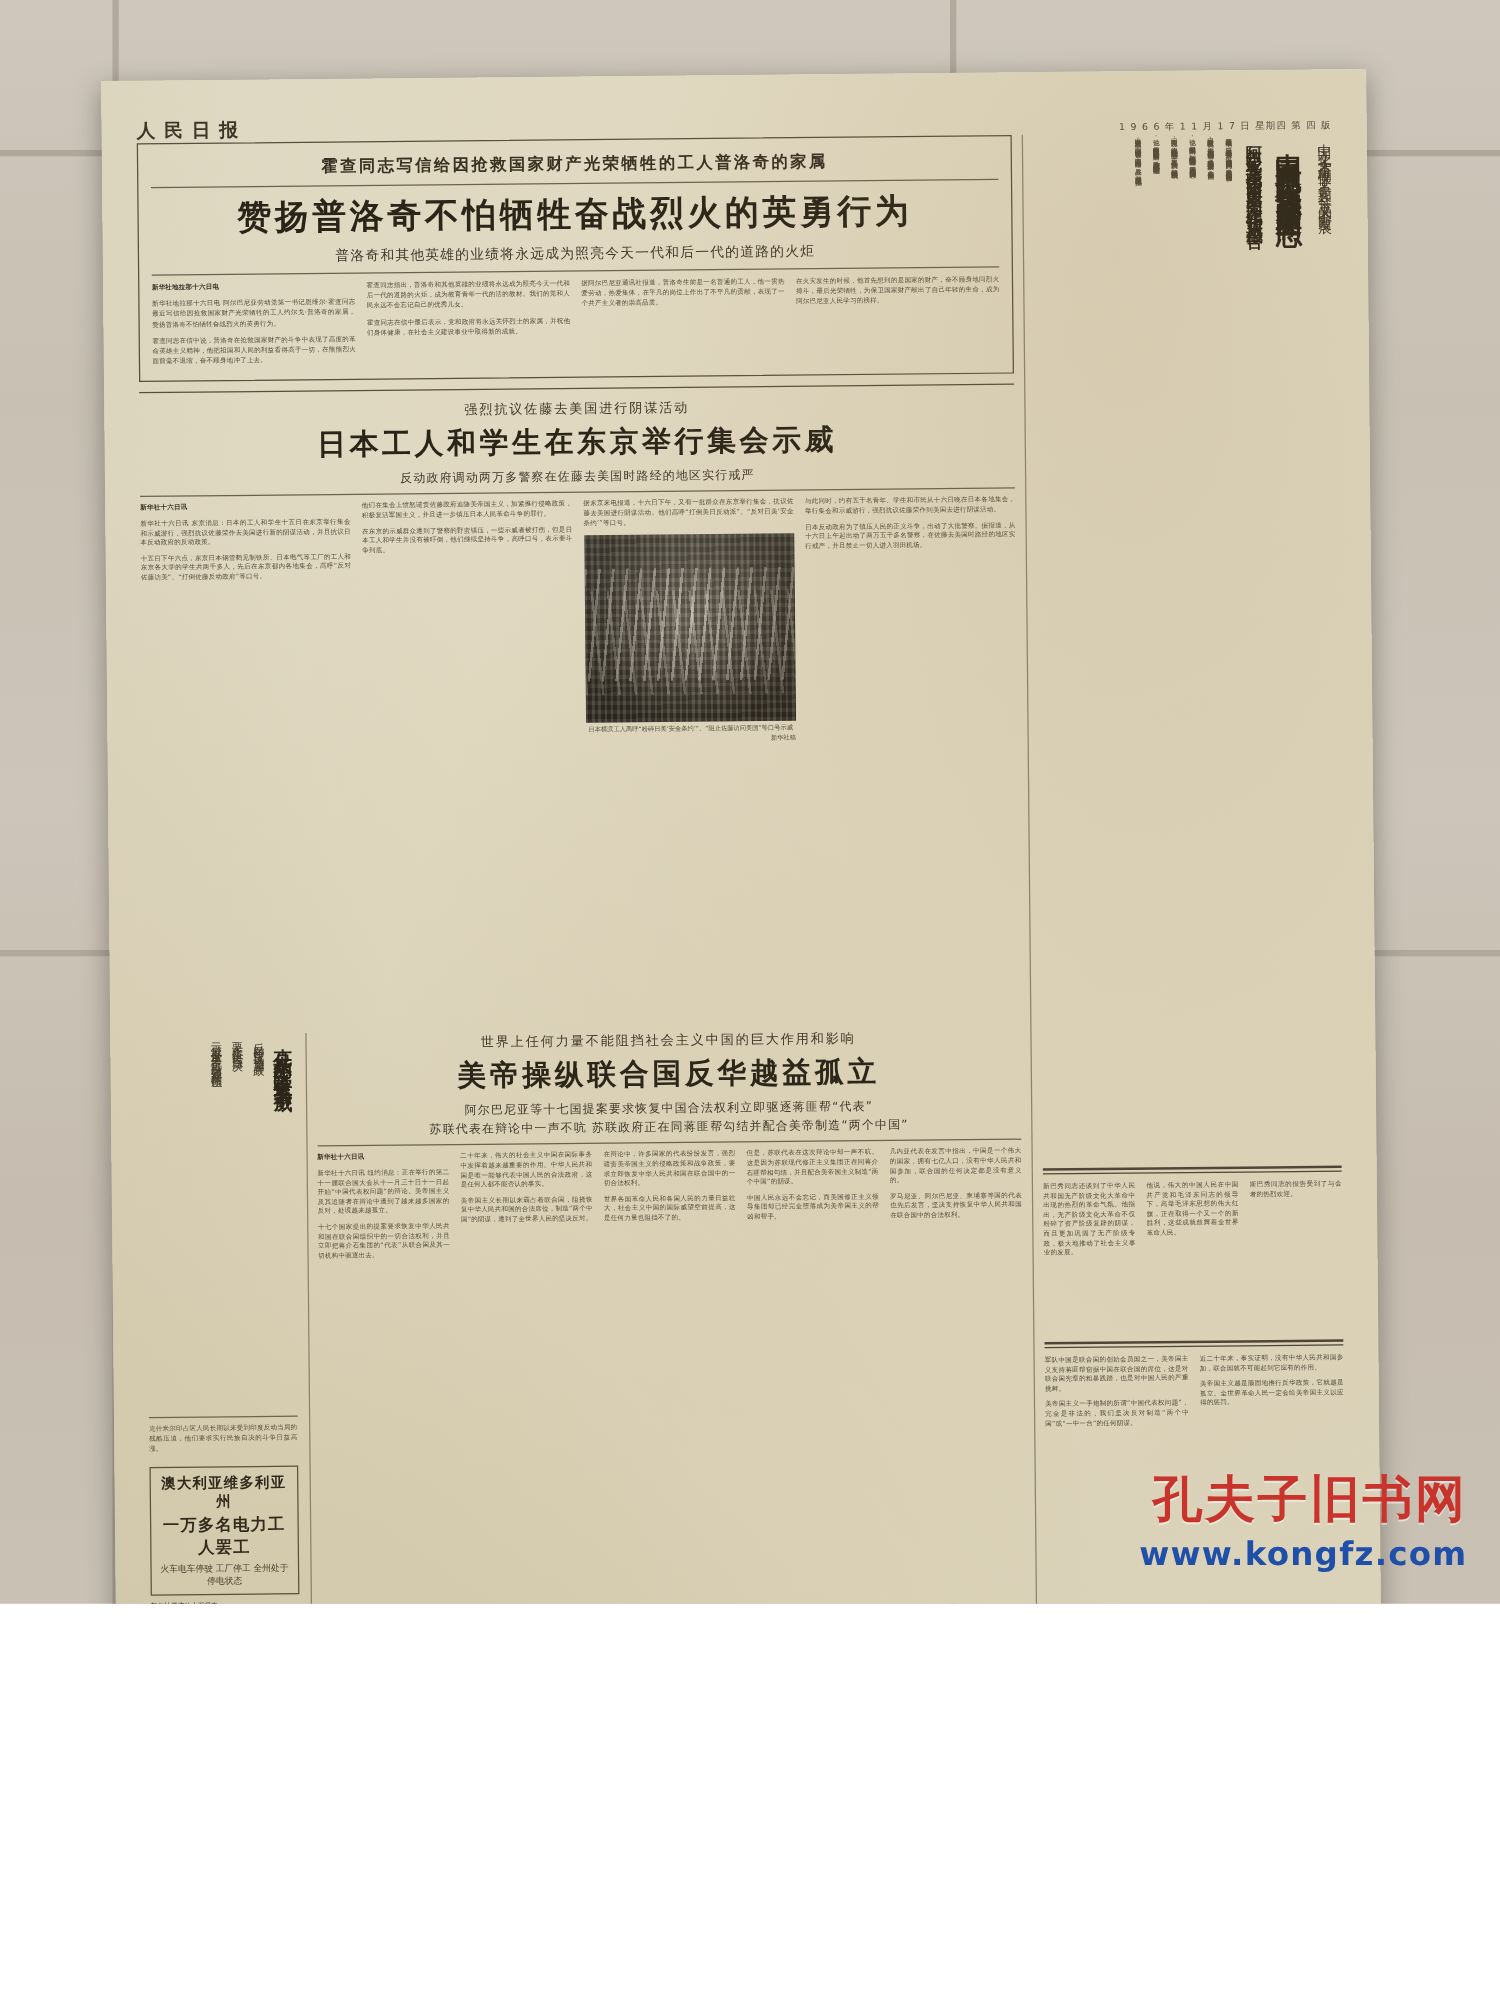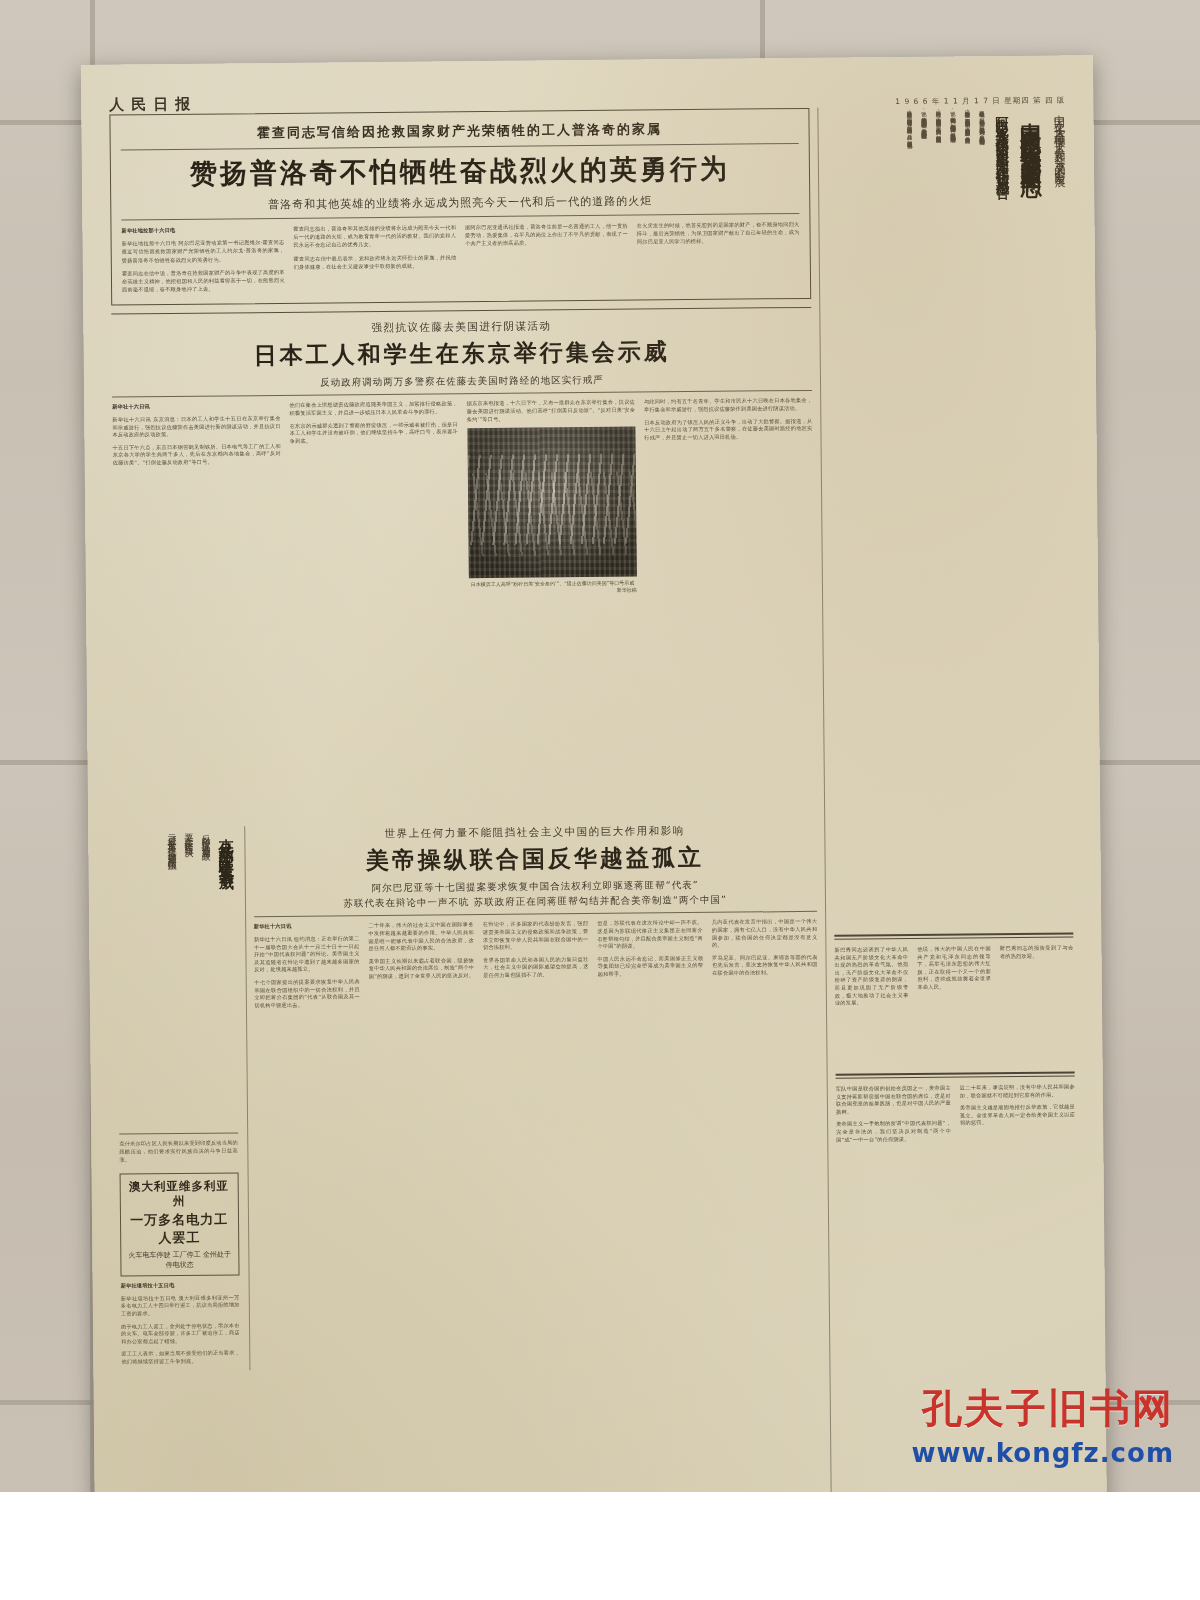--- a/index.html
+++ b/index.html
@@ -10,21 +10,21 @@
   body {
     width: 1200px;
     height: 1600px;
     overflow: hidden;
     font-family: "DejaVu Sans", sans-serif;
   }
   
   #scene {
     position: relative;
     width: 1200px;
-    height: 1492px;
+    height: 1283px;
     background:
       linear-gradient(180deg, #cfc7bb 0%, #c8c0b3 25%, #cdc5b9 50%, #c6bdb0 75%, #c9c1b4 100%);
     overflow: hidden;
   }
   .grout {
     position: absolute;
     background: #a89f92;
     opacity: .75;
   }
   .grout.h { left: 0; width: 1200px; height: 5px; }

